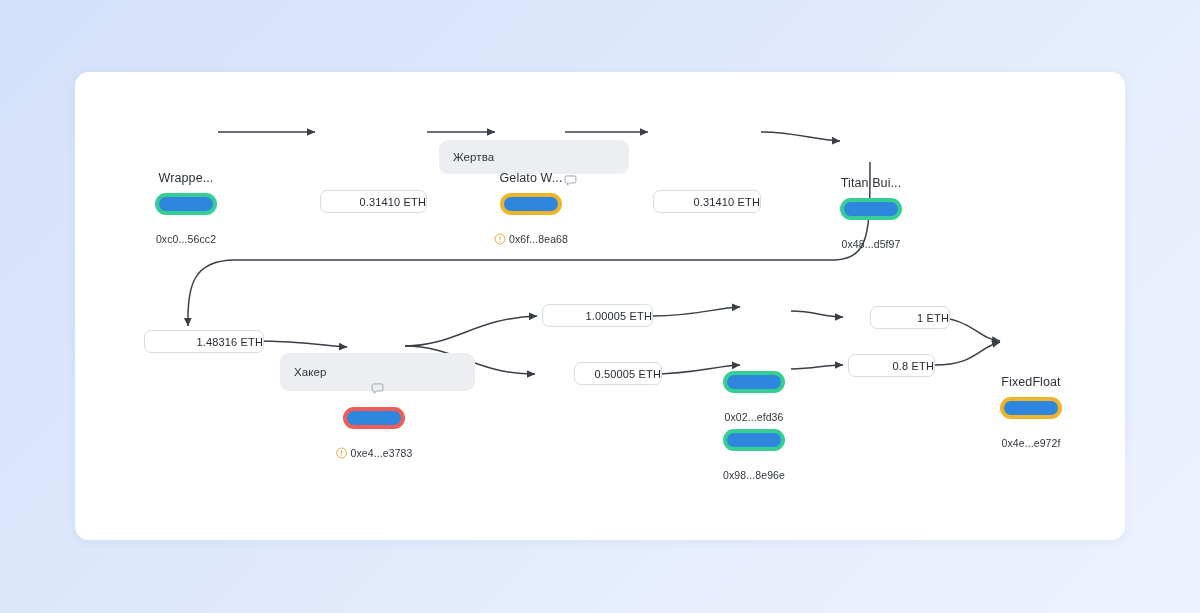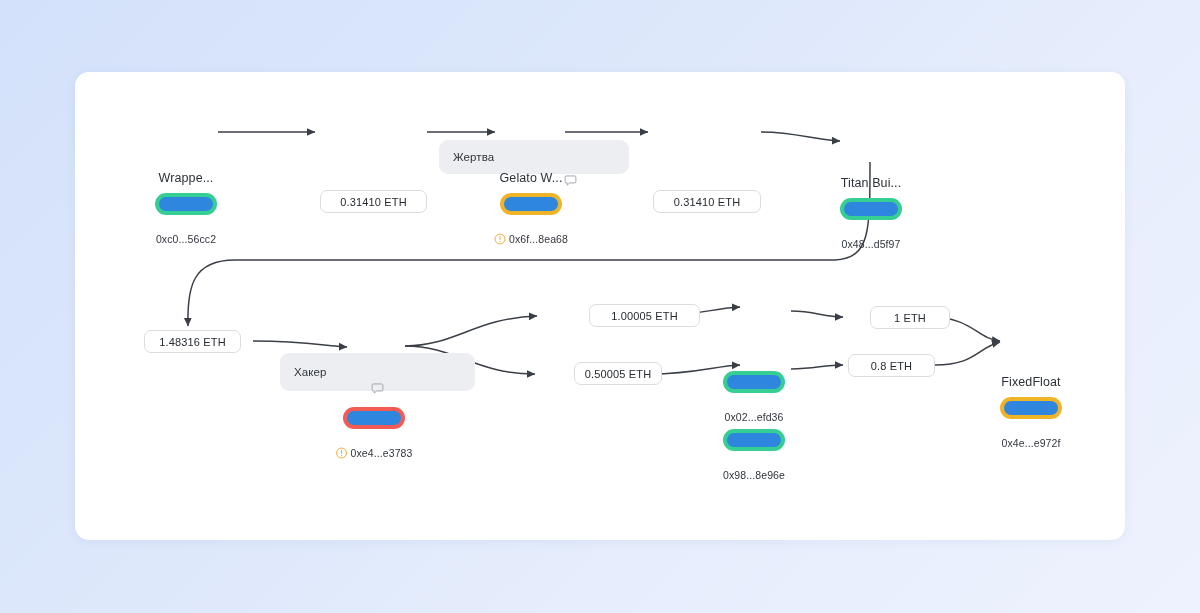--- a/index.html
+++ b/index.html
@@ -106,21 +106,21 @@
 
   
   .amount {
     position: absolute;
     height: 23px;
     border: 1px solid #d9dce1;
     border-radius: 7px;
     background: #ffffff;
     display: flex;
     align-items: center;
-    justify-content: center;
+    justify-content: flex-end;
     font-size: 11px;
     color: #262b31;
     letter-spacing: 0.15px;
     box-sizing: border-box;
   }
 </style>
 </head>
 <body>
 
 <div id="stage">
@@ -249,24 +249,24 @@
         <span>0x4e...e972f</span>
       </div>
     </div>
 
     <div class="amount" style="left:245px; top:118px; width:107px;">
       <span>0.31410 ETH</span>
     </div>
     <div class="amount" style="left:578px; top:118px; width:108px;">
       <span>0.31410 ETH</span>
     </div>
-    <div class="amount" style="left:69px; top:258px; width:97px;">
+    <div class="amount" style="left:69px; top:258px; width:120px;">
       <span>1.48316 ETH</span>
     </div>
-    <div class="amount" style="left:467px; top:232px; width:111px;margin-left:47px;">
+    <div class="amount" style="left:467px; top:232px; width:111px;">
       <span>1.00005 ETH</span>
     </div>
     <div class="amount" style="left:465px; top:290px; width:88px;margin-left:34px;">
       <span>0.50005 ETH</span>
     </div>
     <div class="amount" style="left:773px; top:234px; width:80px;margin-left:22px;">
       <span>1 ETH</span>
     </div>
     <div class="amount" style="left:773px; top:282px; width:87px;">
       <span>0.8 ETH</span>

